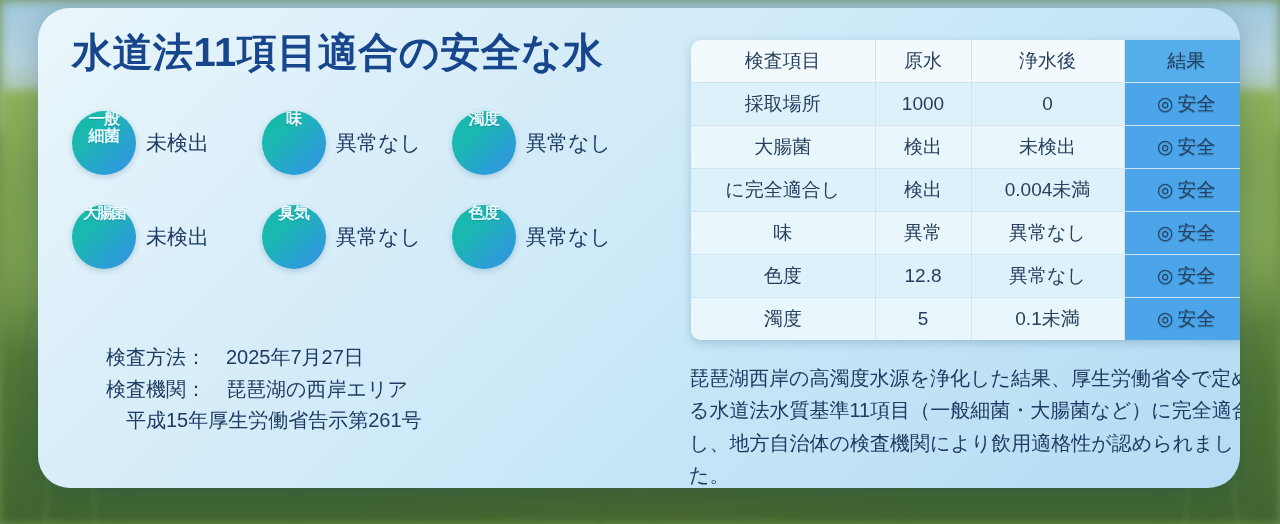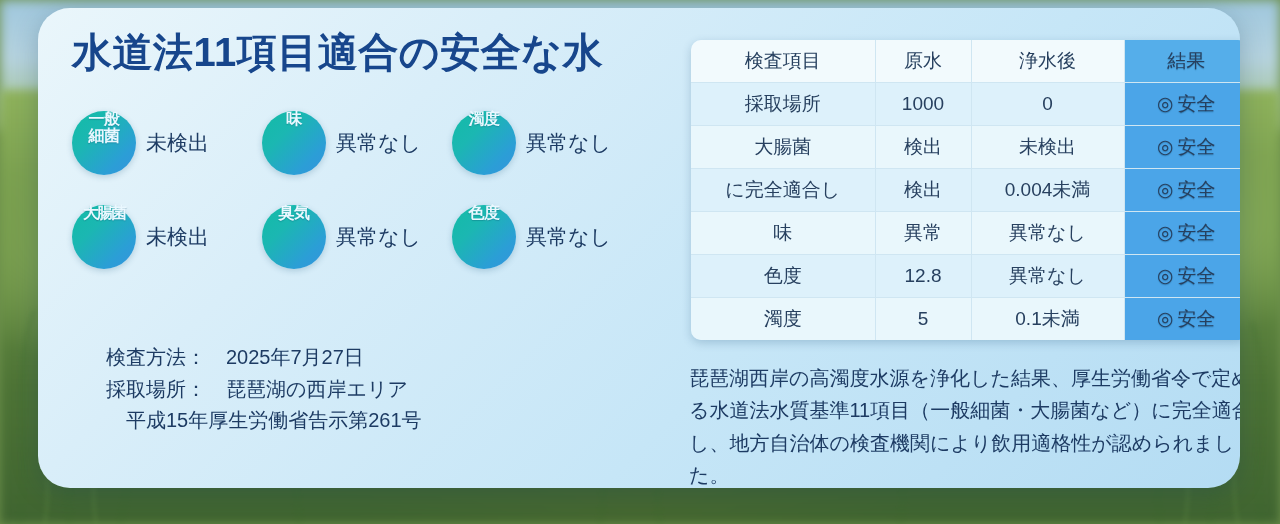--- a/index.html
+++ b/index.html
@@ -285,21 +285,21 @@
 
       </div>
     </div>
 
     <div class="meta-list">
       <div class="meta-row">
         <span class="meta-label">検査方法：</span>
         <span class="meta-value">2025年7月27日</span>
       </div>
       <div class="meta-row">
-        <span class="meta-label">採取場所：</span>
+        <span class="meta-label">検査機関：</span>
         <span class="meta-value">琵琶湖の西岸エリア</span>
       </div>
       <div class="meta-row">
         <span class="meta-value">平成15年厚生労働省告示第261号</span>
       </div>
     </div>
 
     <div class="table-wrap">
       <table class="result-table">
         <colgroup>

